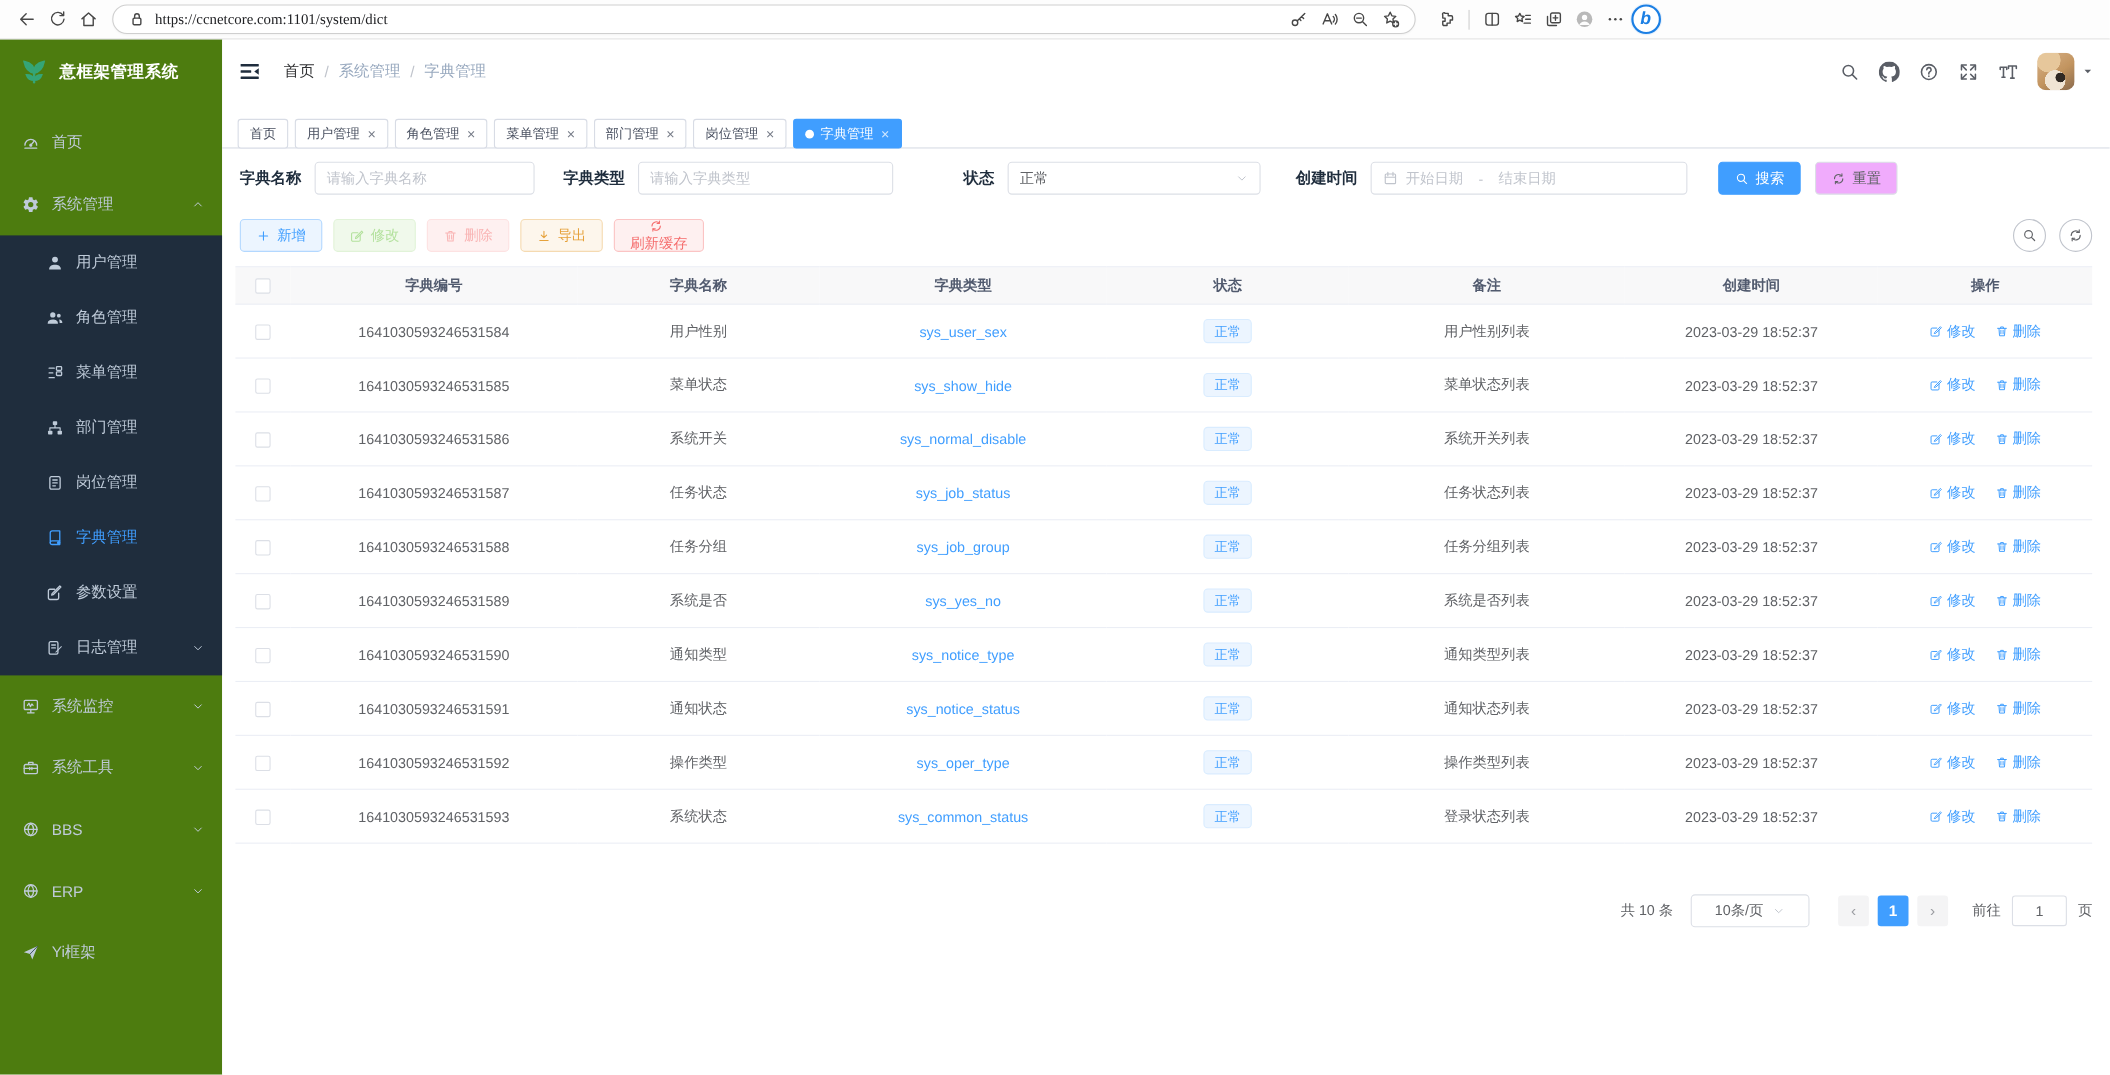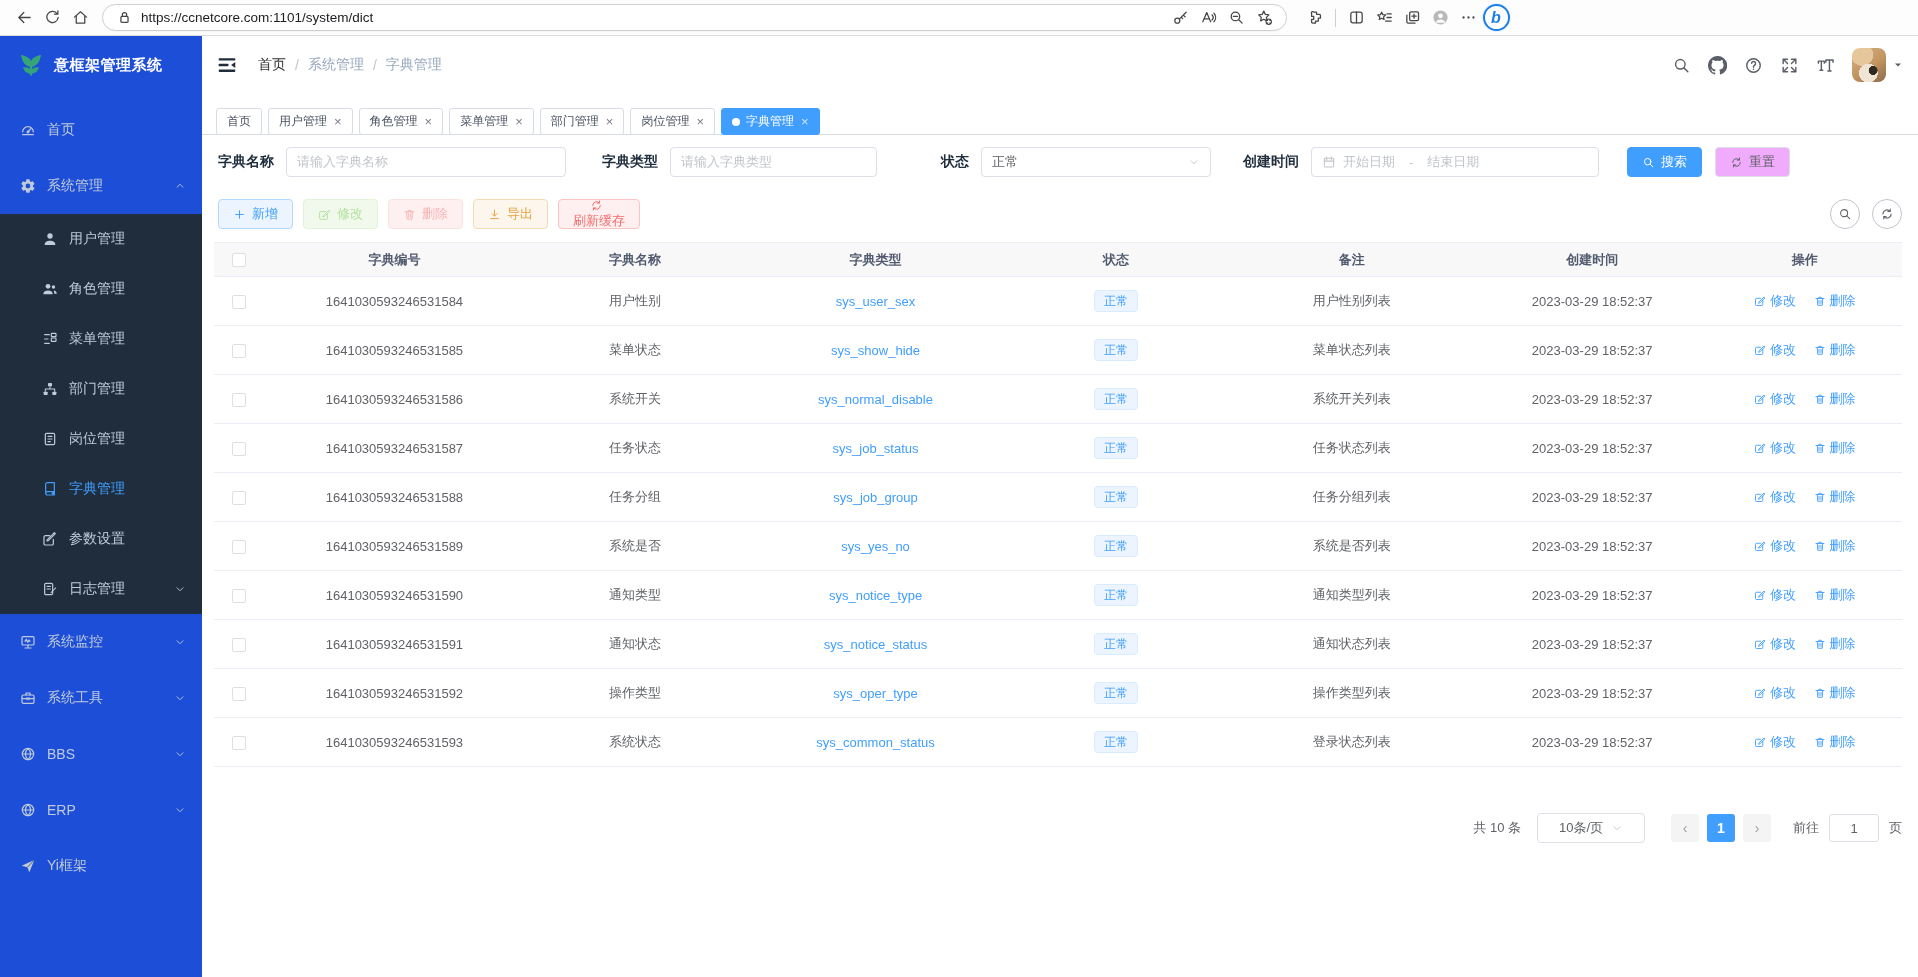--- a/index.html
+++ b/index.html
@@ -9,31 +9,31 @@
 
   
   .browser-bar { height:36px; background:#fdfdfd; border-bottom:1px solid #dcdcdc;
     display:flex; align-items:center; padding:0 10px; }
   .bicon { width:28px; height:28px; display:flex; align-items:center; justify-content:center;
     color:#474747; border-radius:4px; flex:none; cursor:pointer; }
   .bicon svg { width:17px; height:17px; }
   .url-pill { flex:1; max-width:1185px; height:27px; margin:0 8px; background:#fff;
     border:1px solid #cfcfcf; border-radius:14px; display:flex; align-items:center;
     padding:0 8px 0 12px; box-shadow:0 1px 2px rgba(0,0,0,.04); }
-  .url-text { flex:1; font-size:13.5px; color:#202124; margin-left:8px; white-space:nowrap; overflow:hidden; }
+  .url-text { flex:1; font-size:13.5px; color:#202124; margin-left:8px; white-space:nowrap; overflow:hidden;font-family:Liberation Serif, serif; }
   .pill-icons { display:flex; align-items:center; }
   .chrome-right { display:flex; align-items:center; margin-left:6px; }
   .vdiv { width:1px; height:18px; background:#d0d0d0; margin:0 6px; }
   .bing-badge { width:27px; height:27px; border-radius:50%; background:#fff; border:2px solid #1b7fe4;
     display:flex; align-items:center; justify-content:center; color:#1b7fe4;
     font-weight:bold; font-size:16px; font-style:italic; box-shadow:0 0 0 1px #e8f1fb; }
 
   
   .app { display:flex; height:941px; }
-  .sidebar { width:202px; background:#1d4ed8; color:#bfcbd9; flex:none; display:flex; flex-direction:column; }
+  .sidebar { width:202px; background:#4d7c0f; color:#bfcbd9; flex:none; display:flex; flex-direction:column; }
   .logo-row { height:58px; display:flex; align-items:center; padding-left:18px; flex:none; }
   .logo-ic { width:26px; height:26px; margin-right:10px; color:#35a577; }
   .logo-ic svg { width:26px; height:26px; }
   .logo-title { color:#fff; font-size:15px; font-weight:bold; letter-spacing:.5px; }
   .menu { flex:1; padding-top:8px; }
   .side-item { position:relative; display:flex; align-items:center; height:56px; padding-left:20px;
     font-size:14px; cursor:pointer; color:#bfcbd9; }
   .submenu { background:#1f2d3d; }
   .submenu .side-item { height:50px; padding-left:42px; }
   .side-item.active { color:#409eff; }
@@ -75,22 +75,22 @@
   .tab.active { background:#409eff; border-color:#409eff; color:#fff; }
   .tab.active .dot { display:inline-block; }
   .tclose { margin-left:7px; font-size:13px; line-height:1; opacity:.75; cursor:pointer; }
 
   
   .filters { display:flex; align-items:center; padding:12px 16px 0 16px; flex:none; }
   .f-label { font-size:14px; font-weight:bold; color:#1f2d3d; margin-right:12px; white-space:nowrap; }
   .f-input { height:30px; border:1px solid #dcdfe6; border-radius:4px; background:#fff;
     display:flex; align-items:center; padding:0 10px; font-size:13px; color:#606266; }
   .placeholder { color:#c0c4cc; }
-  .w-name { width:280px; margin-right:36px; }
-  .w-type { width:207px; margin-right:64px; }
+  .w-name { width:200px; margin-right:26px; }
+  .w-type { width:232px; margin-right:64px; }
   .w-status { width:230px; margin-right:32px; justify-content:space-between; cursor:pointer; }
   .w-date { width:288px; margin-right:28px; }
   .f-chev { width:12px; height:12px; color:#c0c4cc; }
   .f-chev svg { width:12px; height:12px; }
   .cal-ic { width:14px; height:14px; color:#c0c4cc; margin-right:7px; }
   .cal-ic svg { width:14px; height:14px; }
   .date-sep { color:#c0c4cc; margin:0 14px; font-size:13px; }
   .btn { height:30px; display:inline-flex; align-items:center; justify-content:center;
     border-radius:4px; font-size:13px; padding:0 14px; cursor:pointer; border:1px solid transparent;
     white-space:nowrap; }

